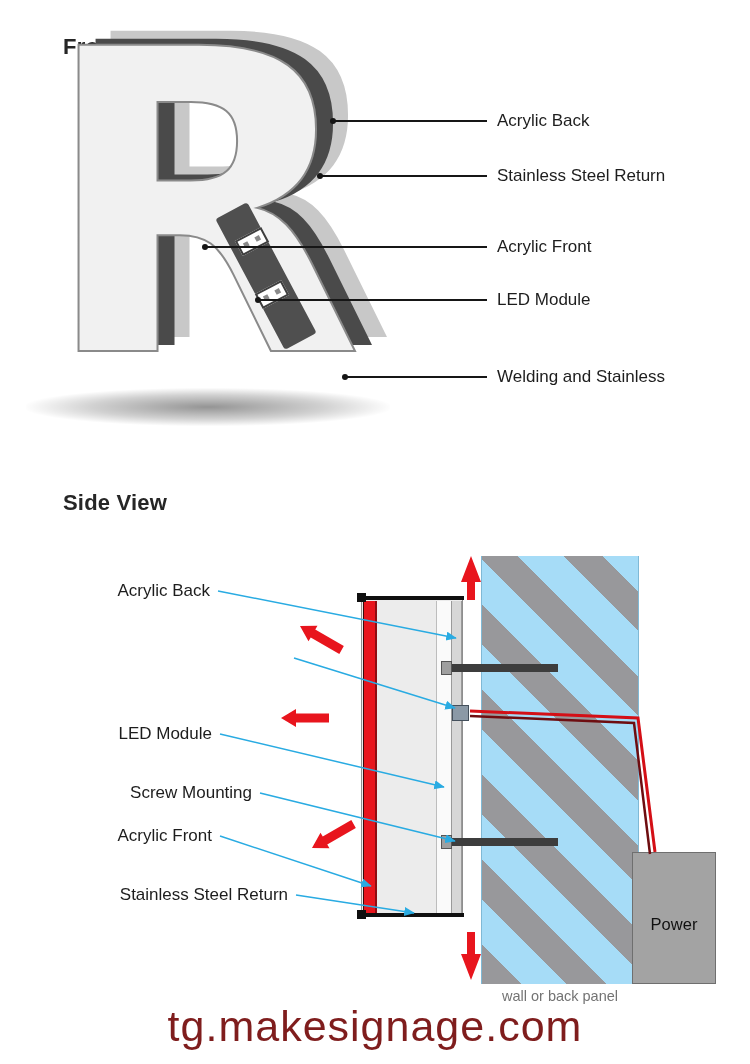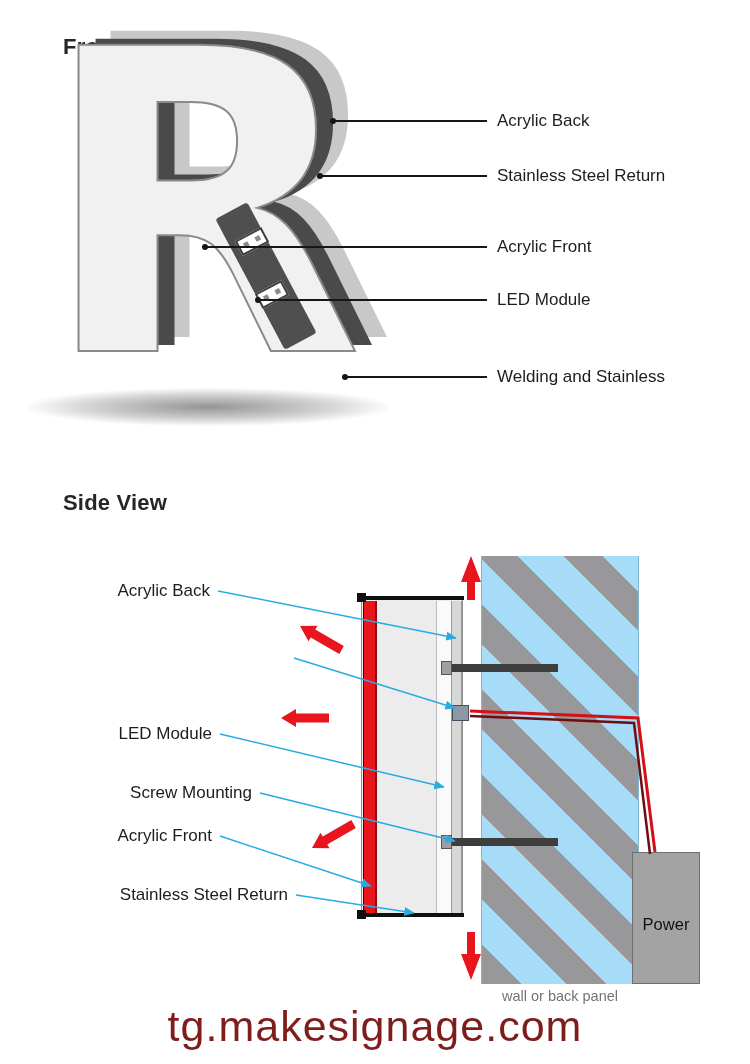--- a/index.html
+++ b/index.html
@@ -79,21 +79,21 @@
     position:absolute; left:451px; top:601px; width:11px; height:312px;
     background:#d7d7d7; border-left:1px solid #9a9a9a; border-right:1px solid #9a9a9a;
   }
   .screw-shaft { position:absolute; left:452px; width:106px; height:8px; background:#3d3d3d; }
   .screw-head  { position:absolute; left:441px; width:11px; height:14px; background:#9f9f9f; border:1px solid #555; }
   .connector   {
     position:absolute; left:452px; top:705px; width:17px; height:16px;
     background:#8b99a6; border:1px solid #44505c;
   }
   .power-box {
-    position:absolute; left:632px; top:852px; width:68px; height:132px;
+    position:absolute; left:632px; top:852px; width:84px; height:132px;
     background:#a3a3a3; border:1px solid #6f6f6f;
     text-align:center; padding-top:62px; font-size:16.5px; color:#111;
   }
   .overlay { position:absolute; left:0; top:0; width:750px; height:1064px; pointer-events:none; }
   
   .watermark {
     position:absolute; left:0; right:0; top:1002px; text-align:center;
     font-size:43px; color:#7f1d1d; letter-spacing:1px; white-space:nowrap;
   }
 </style>

